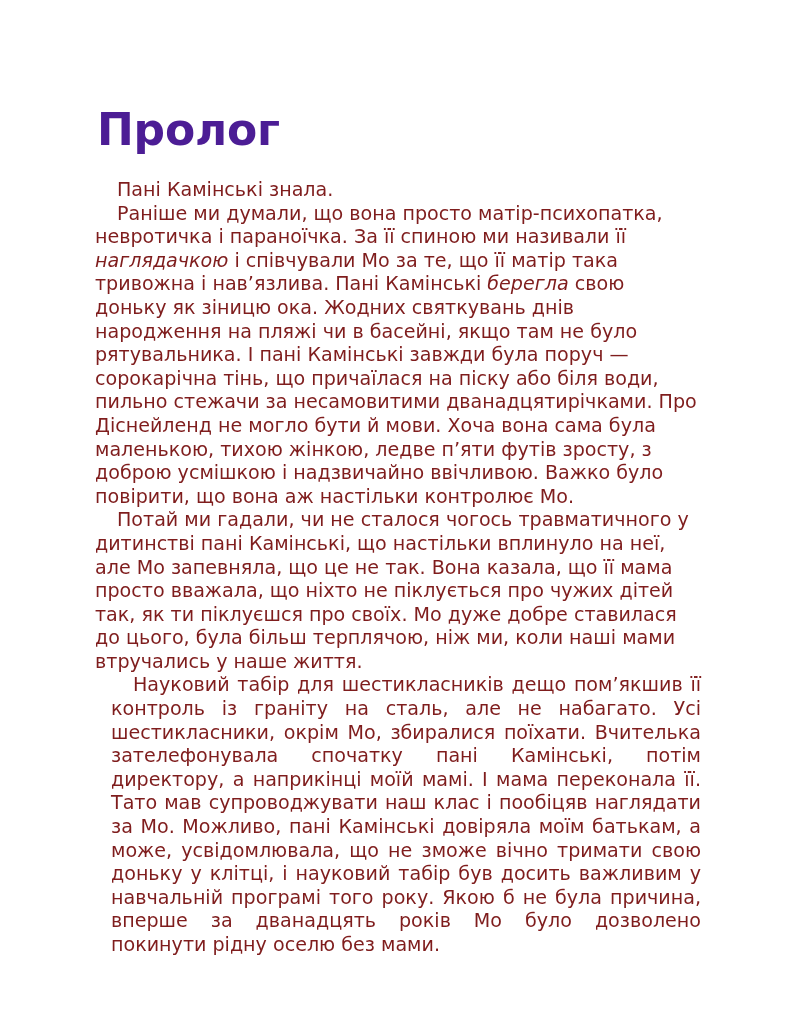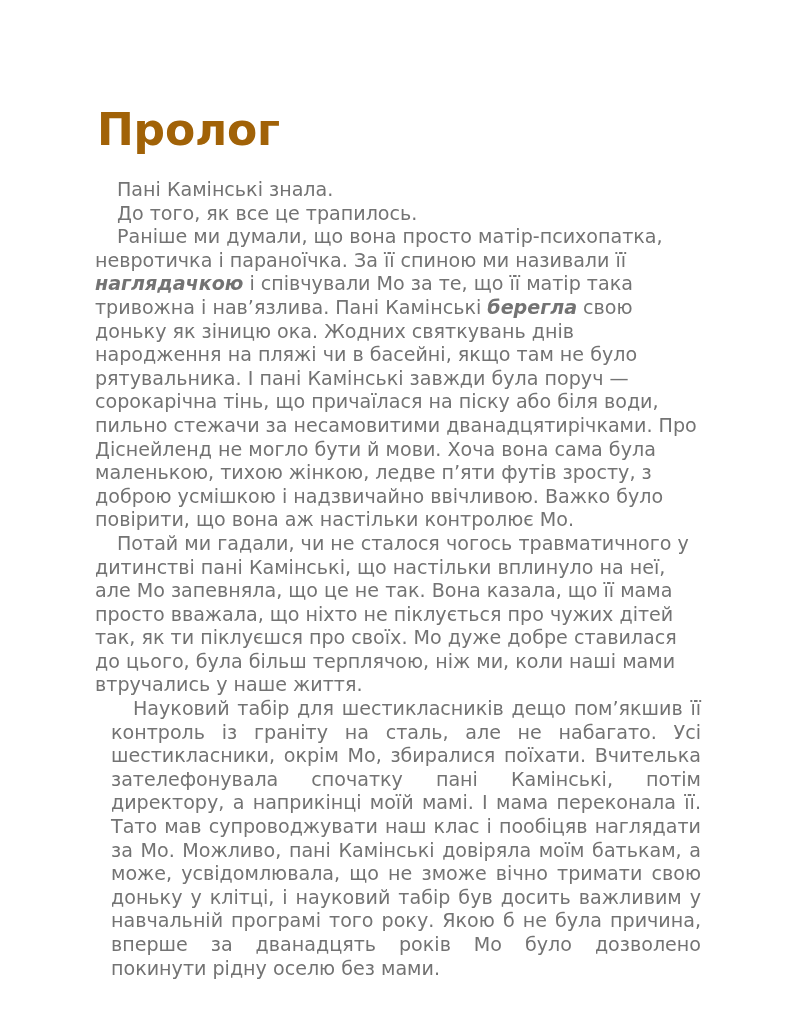--- a/index.html
+++ b/index.html
@@ -27,53 +27,51 @@
     top: 108px;
     width: 606px;
   }
   .chapter-title {
     font-family: "DejaVu Sans", "Liberation Sans", sans-serif;
     font-size: 44px;
     font-weight: 700;
     line-height: 1.0;
     letter-spacing: -0.2px;
     margin: 0 0 26px 2px;
-    color: #a16207;
+    color: #4c1d95;
   }
   p.para {
     margin: 0;
     font-size: 19.1px;
     line-height: 23.6px;
     text-indent: 22px;
     text-align: left;
-    color: #737373;
+    color: #7f1d1d;
     word-spacing: 0px;
     hyphens: none;
   }
   p.para.justified {
     text-align: justify;
     text-justify: inter-word;
     text-align-last: left;
     margin-left: 16px;
   }
   em.it {
     font-style: italic;
-    font-weight: bold;
   }
 </style>
 </head>
 <body>
 
 <div class="page">
   <div class="content">
 
     <h1 class="chapter-title">Пролог</h1>
 
     <div id="body-text">
         <p class="para" id="para-1">Пані Камінські знала.</p>
-        <p class="para" id="para-2">До того, як все це трапилось.</p>
         <p class="para" id="para-3">Раніше ми думали, що вона просто матір-психопатка, невротичка і параноїчка. За її спиною ми називали її <em class="it">наглядачкою</em> і співчували Мо за те, що її матір така тривожна і нав’язлива. Пані Камінські <em class="it">берегла</em> свою доньку як зіницю ока. Жодних святкувань днів народження на пляжі чи в басейні, якщо там не було рятувальника. І пані Камінські завжди була поруч — сорокарічна тінь, що причаїлася на піску або біля води, пильно стежачи за несамовитими дванадцятирічками. Про Діснейленд не могло бути й мови. Хоча вона сама була маленькою, тихою жінкою, ледве п’яти футів зросту, з доброю усмішкою і надзвичайно ввічливою. Важко було повірити, що вона аж настільки контролює Мо.</p>
         <p class="para" id="para-4">Потай ми гадали, чи не сталося чогось травматичного у дитинстві пані Камінські, що настільки вплинуло на неї, але Мо запевняла, що це не так. Вона казала, що її мама просто вважала, що ніхто не піклується про чужих дітей так, як ти піклуєшся про своїх. Мо дуже добре ставилася до цього, була більш терплячою, ніж ми, коли наші мами втручались у наше життя.</p>
         <p class="para justified" id="para-5">Науковий табір для шестикласників дещо пом’якшив її контроль із граніту на сталь, але не набагато. Усі шестикласники, окрім Мо, збиралися поїхати. Вчителька зателефонувала спочатку пані Камінські, потім директору, а наприкінці моїй мамі. І мама переконала її. Тато мав супроводжувати наш клас і пообіцяв наглядати за Мо. Можливо, пані Камінські довіряла моїм батькам, а може, усвідомлювала, що не зможе вічно тримати свою доньку у клітці, і науковий табір був досить важливим у навчальній програмі того року. Якою б не була причина, вперше за дванадцять років Мо було дозволено покинути рідну оселю без мами.</p>
       </div>
 
   </div>
 </div>
 
 </body></html>

